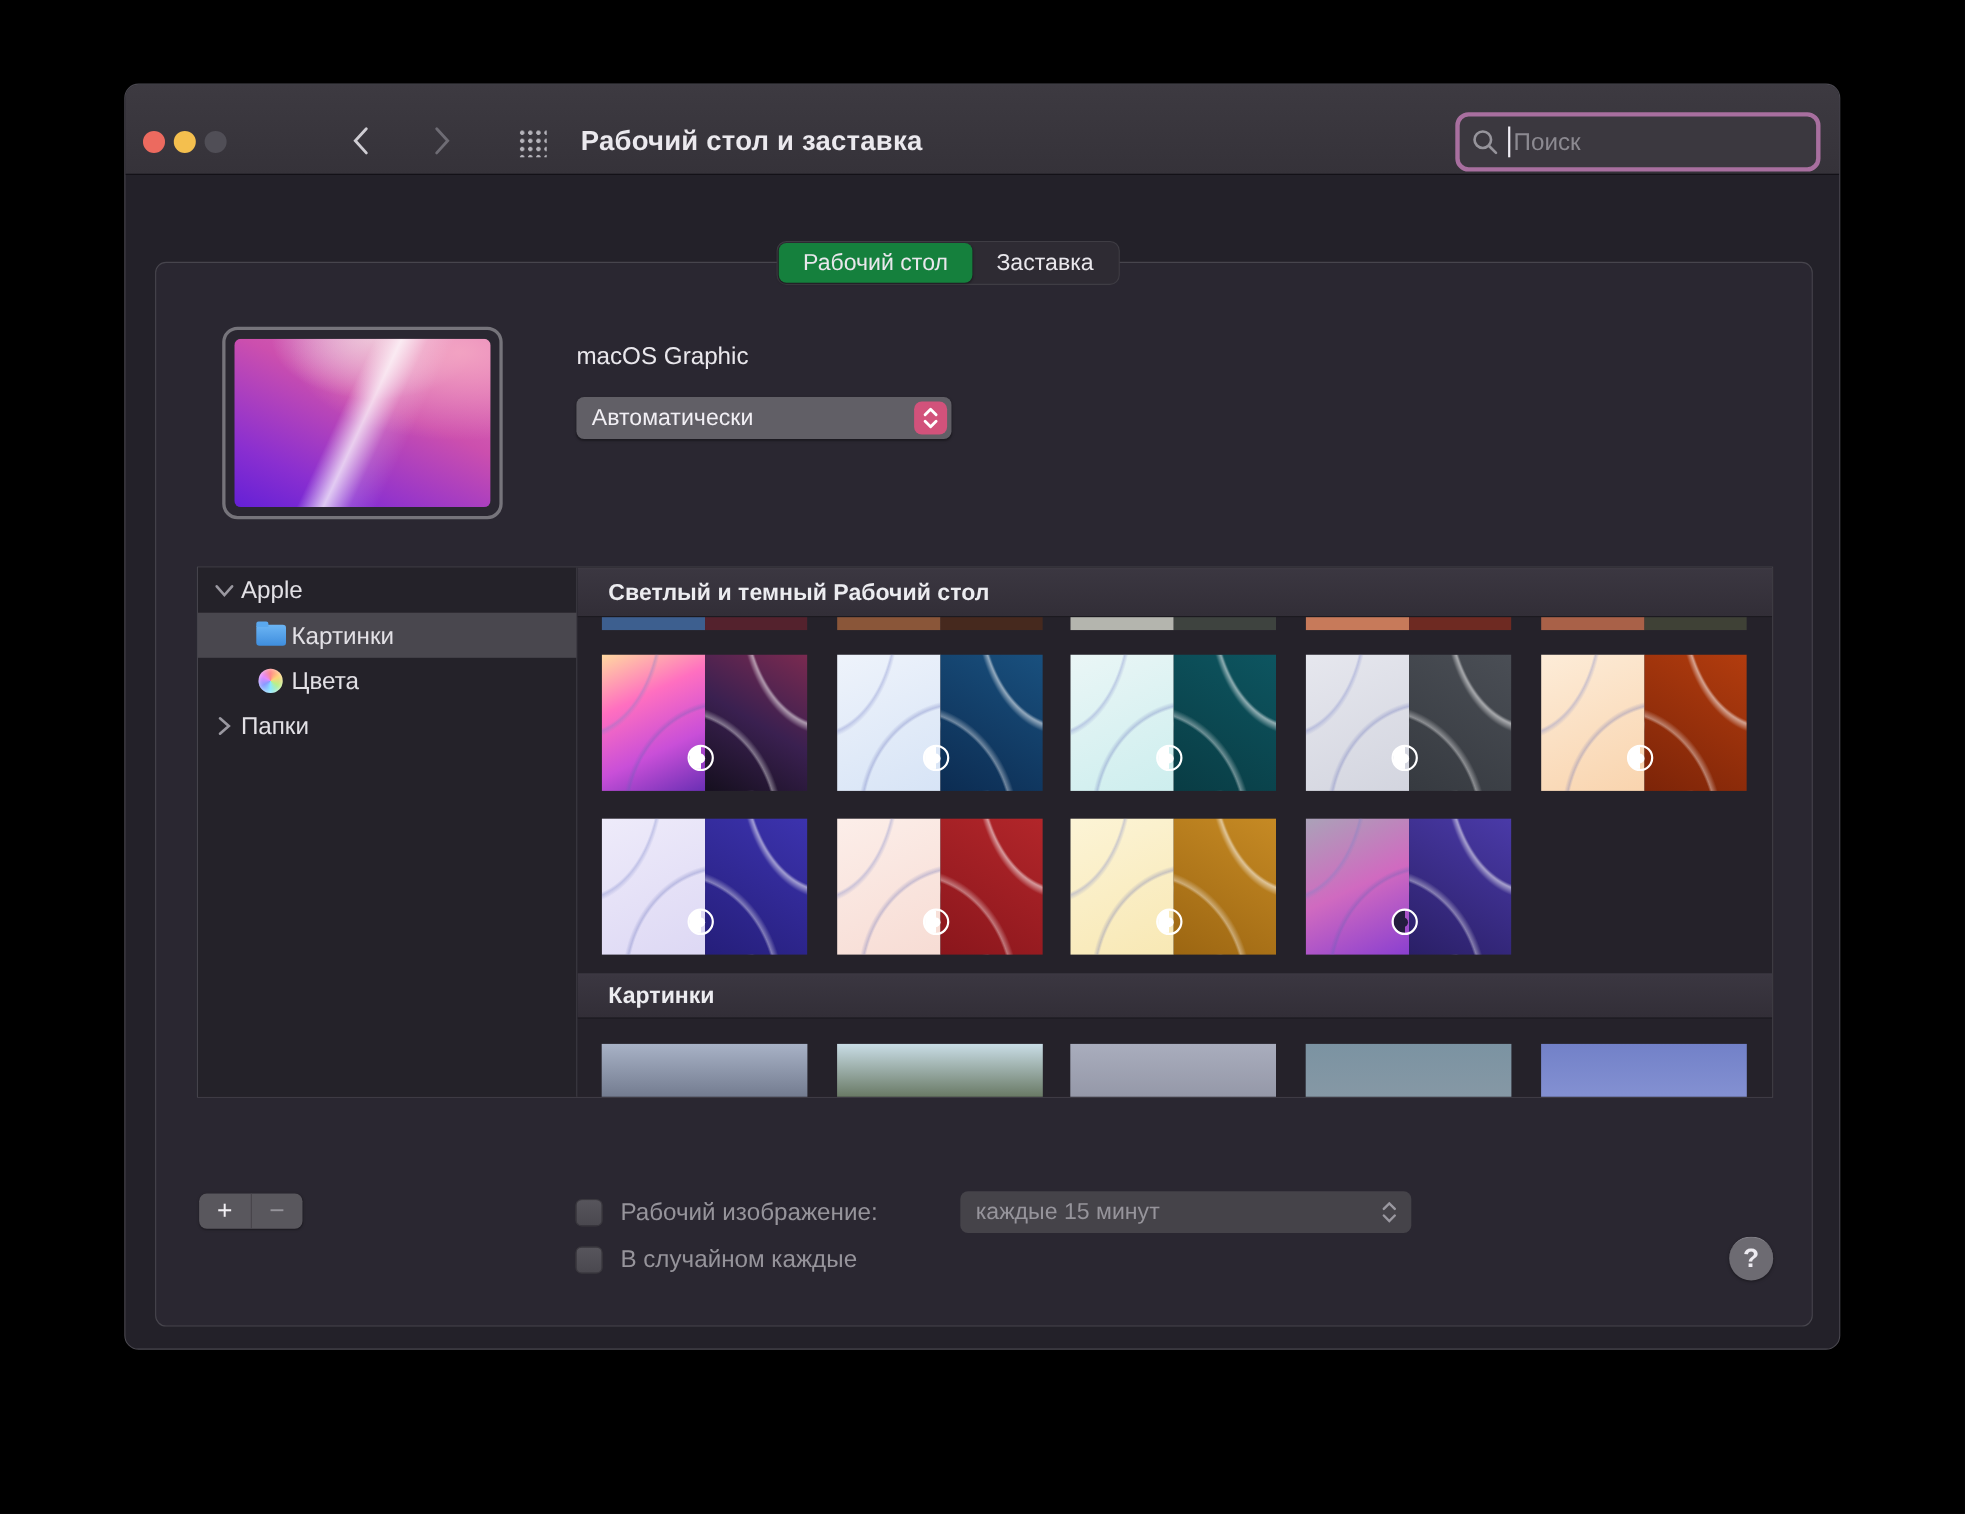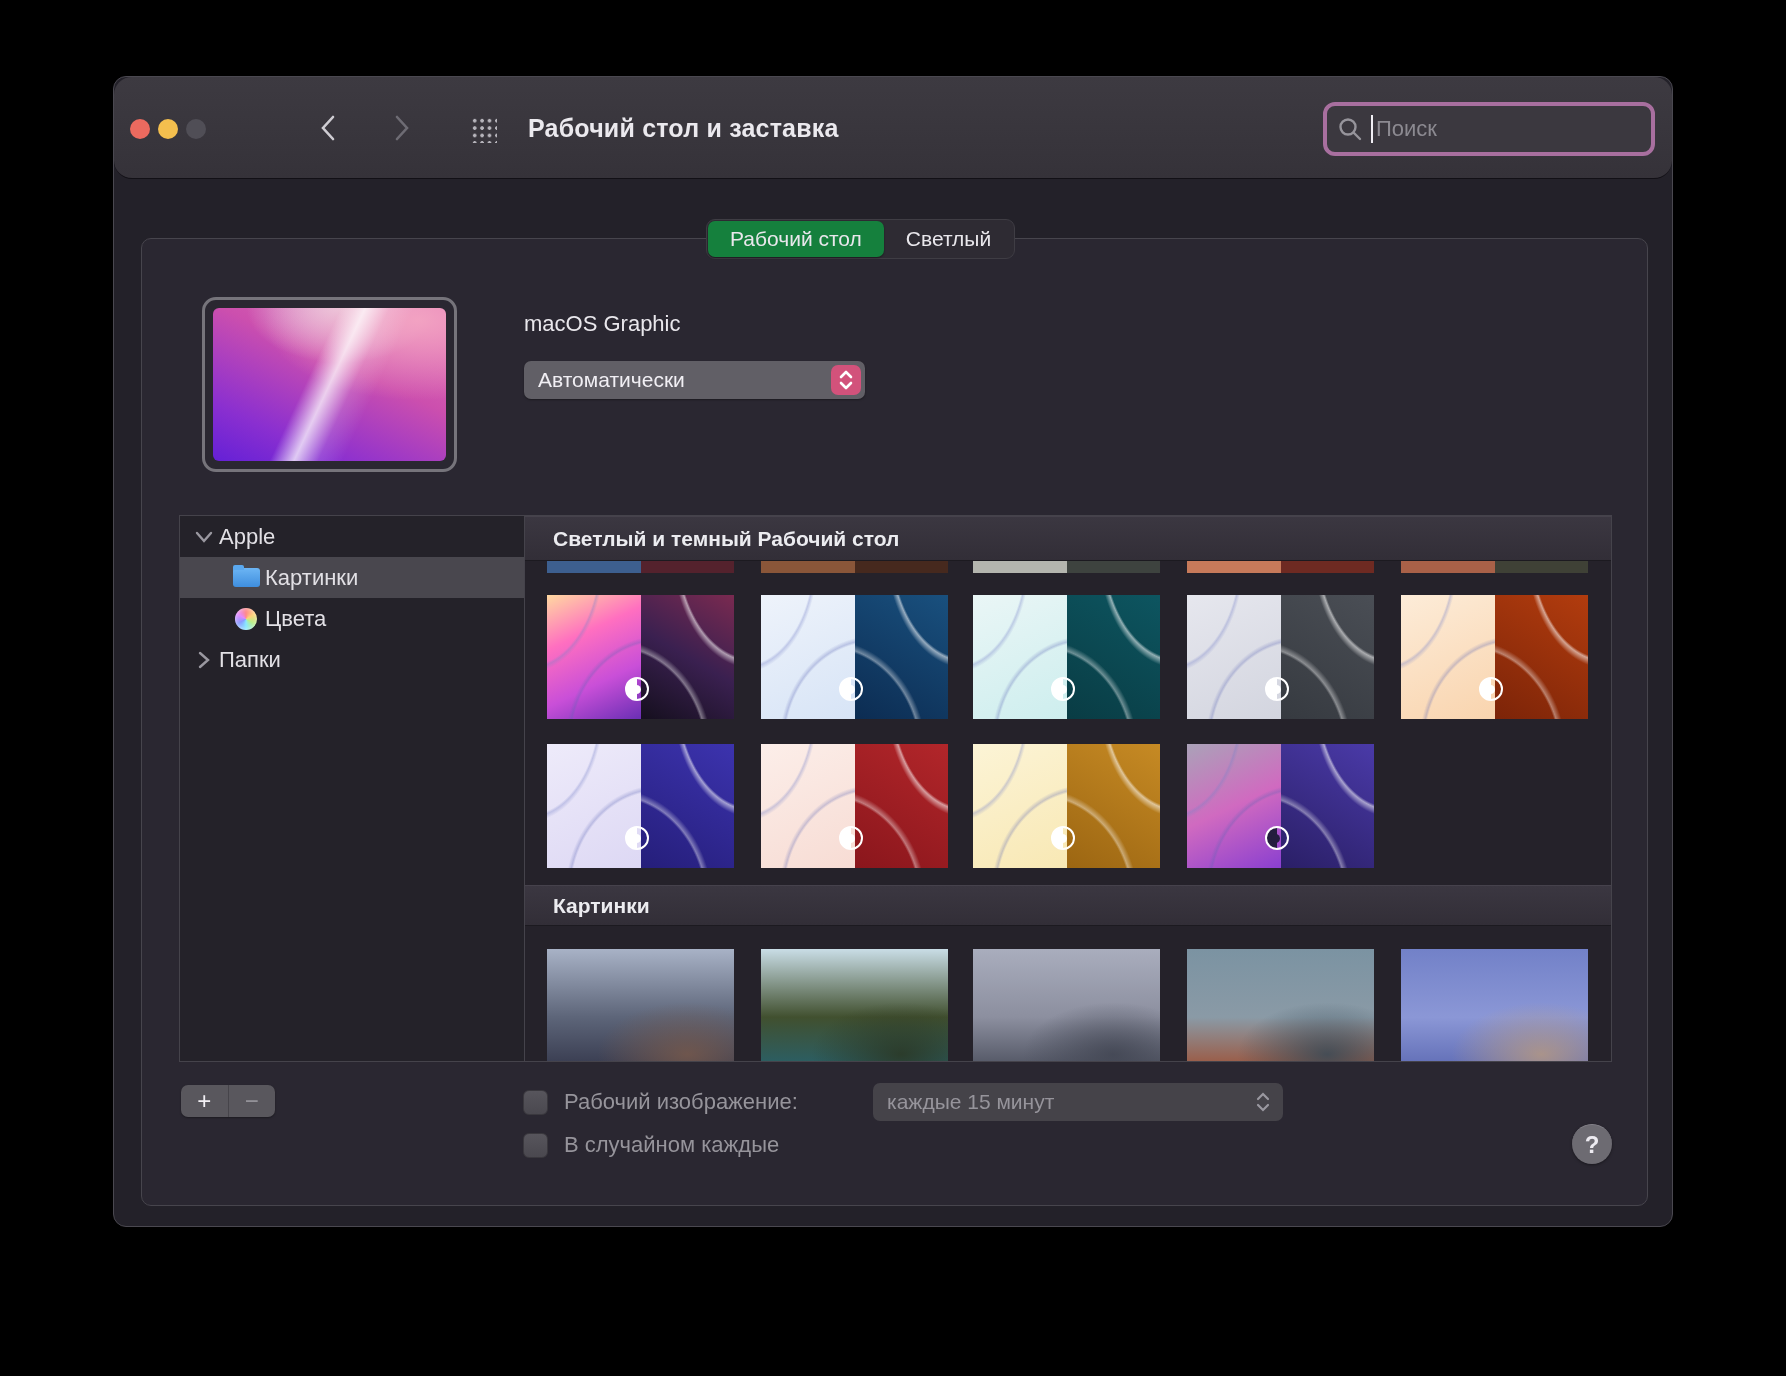--- a/index.html
+++ b/index.html
@@ -4,22 +4,22 @@
 <style>
   html,body{margin:0;padding:0;background:#000;}
   *{box-sizing:border-box;font-family:"Liberation Sans","DejaVu Sans",sans-serif;}
   .screen{position:relative;width:1786px;height:1376px;background:#000;overflow:hidden;}
 
   .window{position:absolute;left:113px;top:76px;width:1560px;height:1151px;
     background:#232129;border-radius:13px;border:1px solid #4a4850;
     box-shadow:0 30px 70px rgba(0,0,0,.8);overflow:hidden;}
 
   
-  .titlebar{position:absolute;left:0;top:0;right:0;height:102px;
-    background:linear-gradient(#3d3a41,#353239);border-bottom:1px solid #121016;border-radius:18px;}
+  .titlebar{position:absolute;left:0;top:0;right:0;height:82px;
+    background:linear-gradient(#3d3a41,#353239);border-bottom:1px solid #121016;}
   .light{position:absolute;top:42px;width:20px;height:20px;border-radius:50%;}
   .chev-btn{position:absolute;top:34px;width:34px;height:34px;display:flex;align-items:center;justify-content:center;}
   .grid-icon{position:absolute;left:356px;top:39px;width:27px;height:27px;
     background-image:radial-gradient(#b6b4bb 1.8px,transparent 2px);
     background-size:7.4px 7.4px;background-position:1px 1px;}
   .win-title{position:absolute;left:414px;top:0;height:102px;display:flex;align-items:center;
     font-size:25px;font-weight:bold;color:#ebe9ee;letter-spacing:.2px;}
   .search{position:absolute;left:1209px;top:25px;width:332px;height:54px;
     border:4px solid #a86f9f;border-radius:12px;background:#3b383f;
     display:flex;align-items:center;padding:0 10px;}
@@ -51,21 +51,21 @@
   .dd-main{left:382px;top:122px;width:341px;height:38px;background:#615f66;
     box-shadow:0 1px 2px rgba(0,0,0,.35);}
   .dd-main .dd-label{font-size:21px;color:#f1eff4;padding-left:14px;flex:1;}
   .stepper{width:30px;height:30px;border-radius:7px;margin-right:4px;
     display:flex;align-items:center;justify-content:center;}
   .dd-disabled{left:731px;top:844px;width:410px;height:38px;background:#454349;}
   .dd-disabled .dd-label{font-size:21px;color:#96949b;padding-left:14px;flex:1;}
   .dd-chevs{margin-right:12px;display:flex;flex-direction:column;gap:2px;}
 
   
-  .browser{position:absolute;left:37px;top:276px;width:1433px;height:547px;
+  .browser{position:absolute;left:37px;top:276px;width:1433px;height:483px;
     border:1px solid #45434b;background:#232127;display:flex;}
   .sidebar{position:relative;width:345px;border-right:1px solid #45434b;background:#242229;flex:0 0 auto;}
   .side-row{position:relative;height:41px;display:flex;align-items:center;font-size:22px;color:#e2e0e5;}
   .side-row.selected{background:#49474e;}
   .side-row .tw{width:22px;margin-left:13px;display:flex;justify-content:center;flex:0 0 auto;}
   .side-row.child .tw{margin-left:51px;width:30px;}
   .side-row .lbl{margin-left:4px;white-space:nowrap;}
   .folder-ic{width:27px;height:19px;border-radius:3px;position:relative;
     background:linear-gradient(#6cb5f4,#3f8ede);}
   .folder-ic:before{content:"";position:absolute;left:0;top:-3px;width:11px;height:5px;
@@ -142,21 +142,21 @@
           <circle cx="11" cy="11" r="7.5" stroke="#96949b" stroke-width="2.4" fill="none"></circle>
           <line x1="16.5" y1="16.5" x2="23" y2="23" stroke="#96949b" stroke-width="2.4" stroke-linecap="round"></line>
         </svg>
         <div class="caret"></div>
         <div class="placeholder">Поиск</div>
       </div>
     </div>
 
     <div class="tabs">
       <div class="tab selected">Рабочий стол</div>
-      <div class="tab">Светлый</div>
+      <div class="tab">Заставка</div>
     </div>
 
     <div class="panel">
 
       <div class="preview-box">
         <div class="preview-img"></div>
       </div>
       <div class="preview-name">macOS Graphic</div>
 
       <div class="dropdown dd-main">

